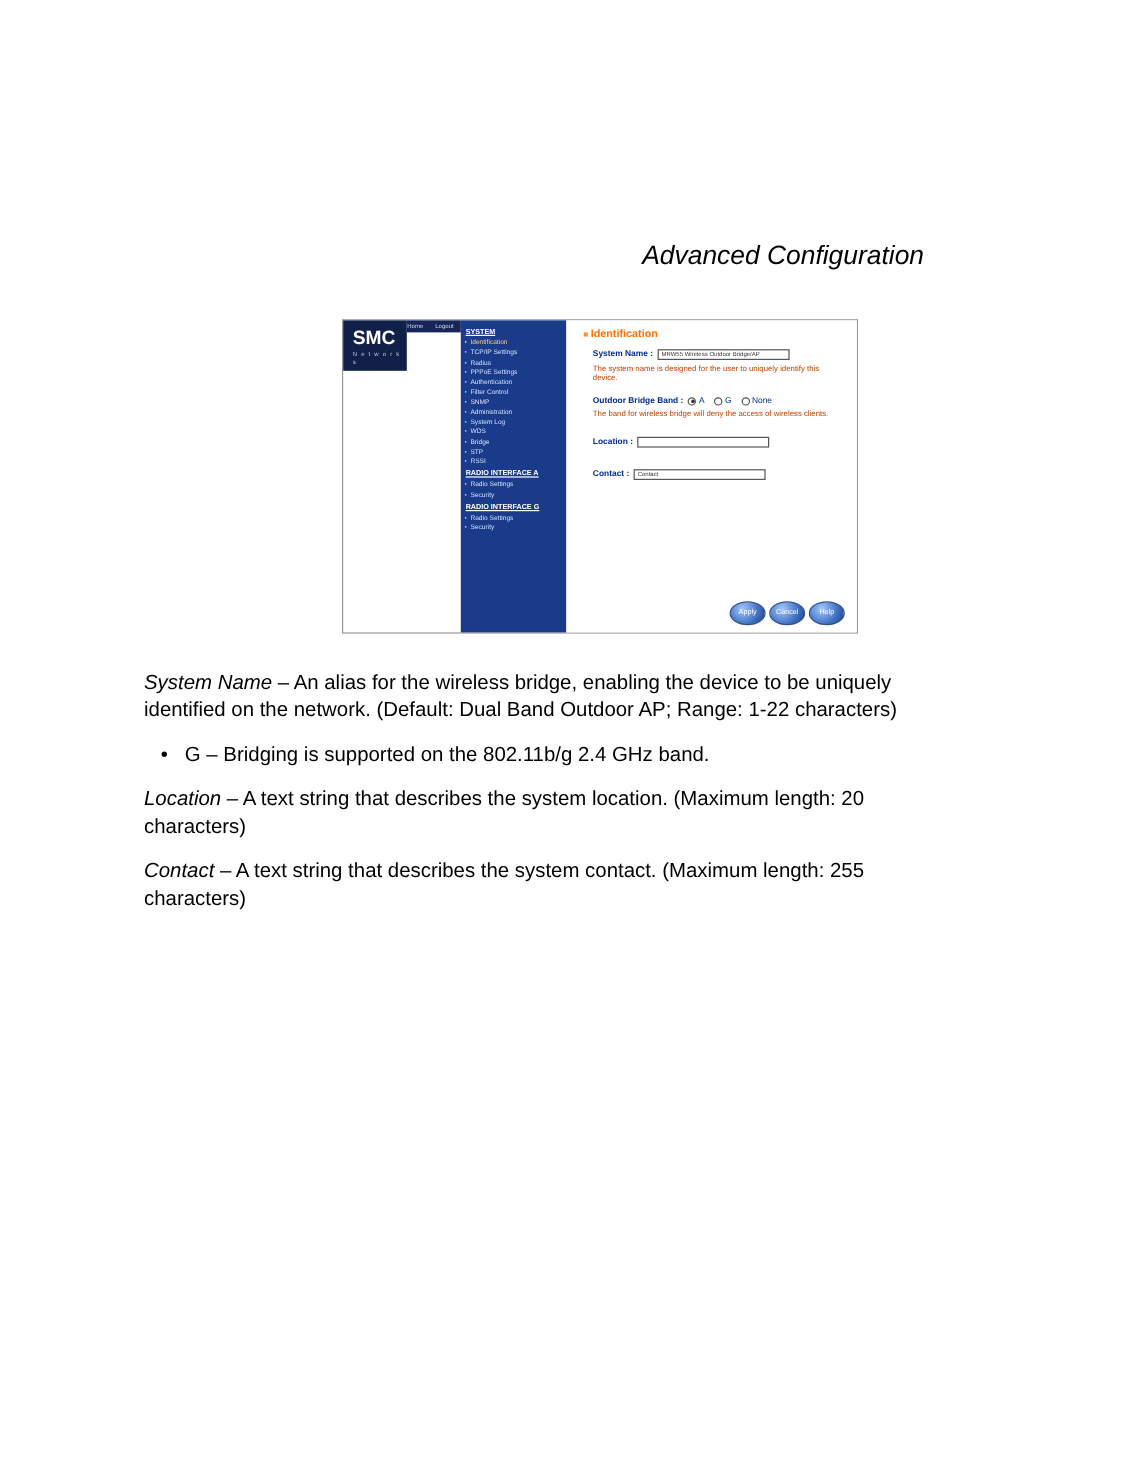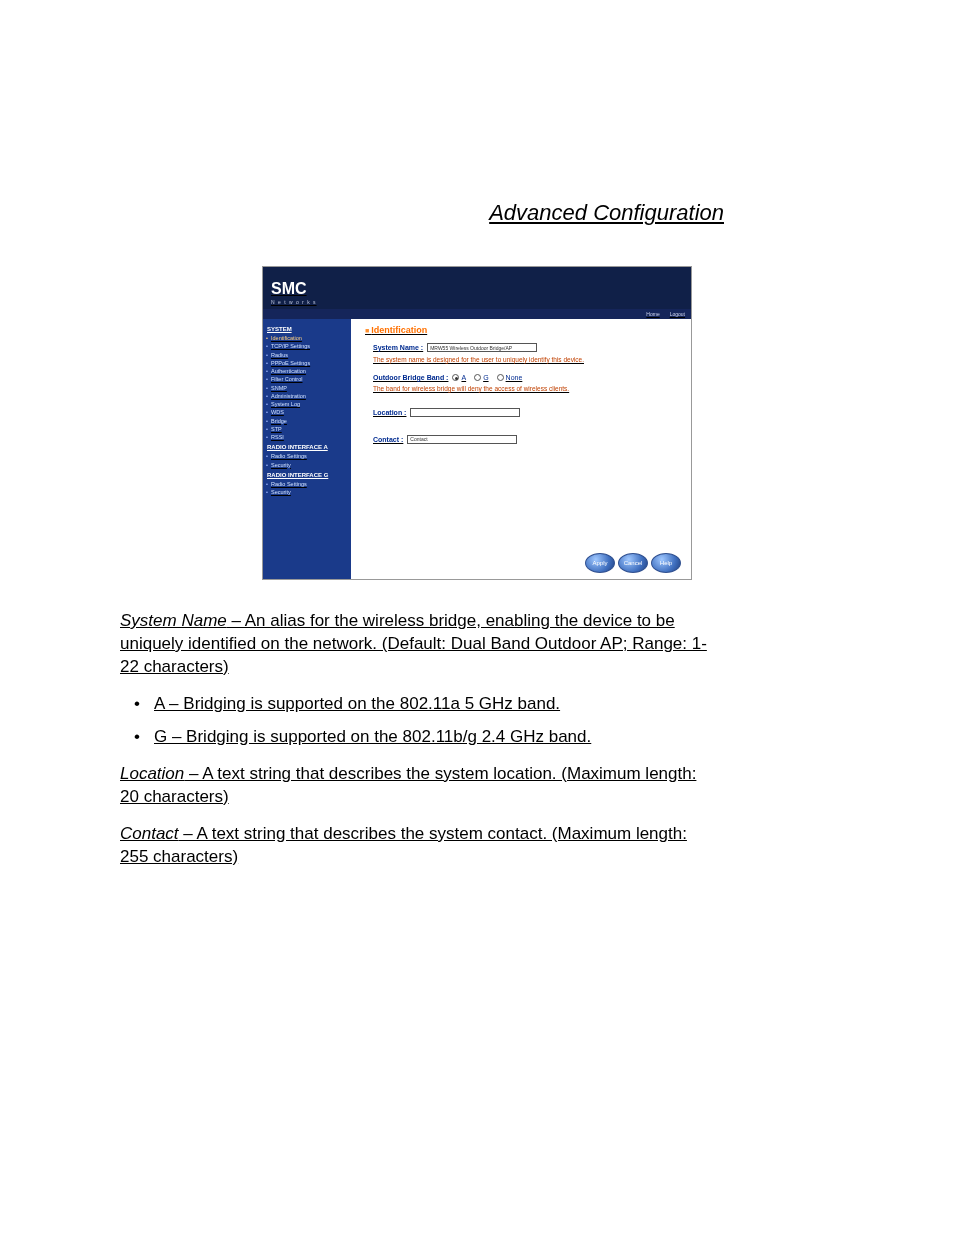--- a/index.html
+++ b/index.html
@@ -5,39 +5,38 @@
   * { box-sizing: border-box; margin: 0; padding: 0; }
   body {
     width: 954px;
     height: 1235px;
     background: #fff;
     font-family: Arial, Helvetica, sans-serif;
     color: #000;
     position: relative;
   }
   .page {
-    padding: 200px 120px 0 120px;
-    text-decoration: underline;
+    padding: 200px 74px 0 120px;
   }
   .page-title {
     text-align: right;
     font-style: italic;
     font-size: 22px;
     margin-bottom: 40px;
     padding-right: 110px;
   }
   
   .screenshot {
     width: 430px;
     margin: 0 auto 30px auto;
     border: 1px solid #999;
     background: #fff;
     font-size: 7px;
     display: flex;
-    flex-direction: column;
+    flex-direction: row;
   }
   .scr-header {
     height: 42px;
     display: flex;
     align-items: flex-end;
     background: #102048;
     position: relative;
   }
   .scr-logo {
     color: #fff;
@@ -312,21 +311,20 @@
       </div>
     </div>
   </div>
 
   <p class="body-text">
     <span class="term">System Name</span><span> – An alias for the wireless bridge, enabling the device to be uniquely identified on the network. (Default: Dual Band Outdoor AP; Range: 1-22 characters)</span>
   </p>
 
 
   <ul class="bullets">
-    <li>A – Bridging is supported on the 802.11a 5 GHz band.</li>
     <li>G – Bridging is supported on the 802.11b/g 2.4 GHz band.</li>
   </ul>
 
   <p class="body-text">
     <span class="term">Location</span><span> –  A text string that describes the system location. (Maximum length: 20 characters)</span>
   </p>
 
   <p class="body-text">
     <span class="term">Contact</span><span> – A text string that describes the system contact. (Maximum length: 255 characters)</span>
   </p>

